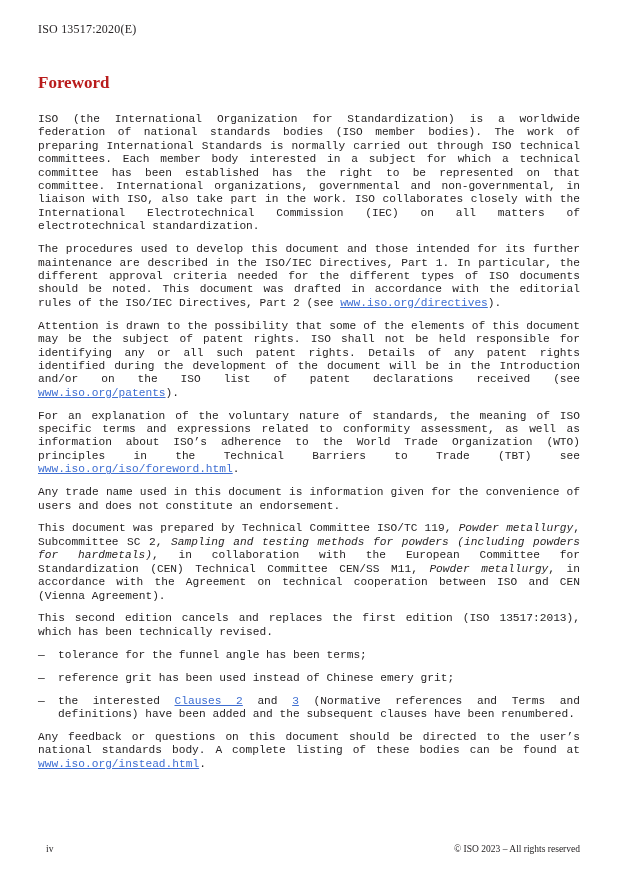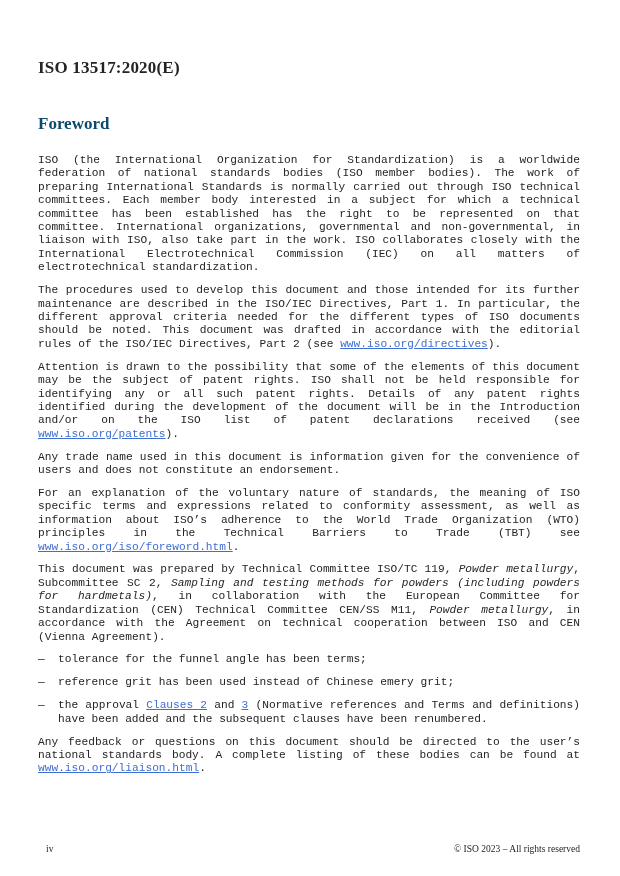--- a/index.html
+++ b/index.html
@@ -8,30 +8,30 @@
     width: 620px;
     height: 876px;
     background: #ffffff;
     box-sizing: border-box;
     padding: 0 40px 0 38px;
     font-family: "Liberation Serif", "DejaVu Serif", serif;
     color: #262324;
     overflow: hidden;
   }
   .header-ref {
-    margin-top: 58px;
-    font-size: 17px;
-    font-weight: bold;
+    margin-top: 22px;
+    font-size: 12px;
+    font-weight: normal;
     letter-spacing: 0.2px;
   }
   h1.doc-title {
     margin: 36px 0 0 0;
     font-size: 17px;
     font-weight: bold;
-    color: #0c4a6e;
+    color: #b91c1c;
   }
   .body-text { margin-top: 20px; font-family: Liberation Mono, monospace; }
   p.para {
     margin: 0 0 9.5px 0;
     font-size: 11.2px;
     line-height: 13.4px;
     text-align: justify;
   }
   p.para:last-child { margin-bottom: 0; }
   .link {
@@ -77,44 +77,45 @@
   <h1 class="doc-title">Foreword</h1>
 
   <div class="body-text">
 
     <p class="para"><span>ISO (the International Organization for Standardization) is a worldwide federation of national standards bodies (ISO member bodies). The work of preparing International Standards is normally carried out through ISO technical committees. Each member body interested in a subject for which a technical committee has been established has the right to be represented on that committee. International organizations, governmental and non-governmental, in liaison with ISO, also take part in the work. ISO collaborates closely with the International Electrotechnical Commission (IEC) on all matters of electrotechnical standardization.</span></p>
 
     <p class="para"><span>The procedures used to develop this document and those intended for its further maintenance are described in the ISO/IEC Directives, Part 1. In particular, the different approval criteria needed for the different types of ISO documents should be noted. This document was drafted in accordance with the editorial rules of the ISO/IEC Directives, Part 2 (see </span><a class="link">www.iso.org/directives</a><span>).</span></p>
 
     <p class="para"><span>Attention is drawn to the possibility that some of the elements of this document may be the subject of patent rights. ISO shall not be held responsible for identifying any or all such patent rights. Details of any patent rights identified during the development of the document will be in the Introduction and/or on the ISO list of patent declarations received (see </span><a class="link">www.iso.org/patents</a><span>).</span></p>
 
+    <p class="para"><span>For an explanation of the voluntary nature of standards, the meaning of ISO specific terms and expressions related to conformity assessment, as well as information about ISO’s adherence to the World Trade Organization (WTO) principles in the Technical Barriers to Trade (TBT) see </span><a class="link">www.iso.org/iso/foreword.html</a><span>.</span></p>
+
     <p class="para"><span>Any trade name used in this document is information given for the convenience of users and does not constitute an endorsement.</span></p>
-
-    <p class="para"><span>For an explanation of the voluntary nature of standards, the meaning of ISO specific terms and expressions related to conformity assessment, as well as information about ISO’s adherence to the World Trade Organization (WTO) principles in the Technical Barriers to Trade (TBT) see </span><a class="link">www.iso.org/iso/foreword.html</a><span>.</span></p>
 
     <p class="para"><span>This document was prepared by Technical Committee ISO/TC 119, </span><em class="ital">Powder metallurgy</em><span>, Subcommittee SC 2, </span><em class="ital">Sampling and testing methods for powders (including powders for hardmetals)</em><span>, in collaboration with the European Committee for Standardization (CEN) Technical Committee CEN/SS M11, </span><em class="ital">Powder metallurgy</em><span>, in accordance with the Agreement on technical cooperation between ISO and CEN (Vienna Agreement).</span></p>
 
+    <p class="para"><span>This second edition cancels and replaces the first edition (ISO 13517:2013), which has been technically revised.</span></p>
 
 
     <div class="bullet-list">
       <div class="bullet">
         <span class="dash">—</span>
         <div class="bullet-text">tolerance for the funnel angle has been terms;</div>
       </div>
       <div class="bullet">
         <span class="dash">—</span>
         <div class="bullet-text">reference grit has been used instead of Chinese emery grit;</div>
       </div>
       <div class="bullet">
         <span class="dash">—</span>
-        <div class="bullet-text"><span>the approval </span><a class="link">Clauses 2</a><span> and </span><a class="link">3</a><span> (Normative references and Terms and definitions) have been added and the subsequent clauses have been renumbered.</span></div>
+        <div class="bullet-text"><span>the interested </span><a class="link">Clauses 2</a><span> and </span><a class="link">3</a><span> (Normative references and Terms and definitions) have been added and the subsequent clauses have been renumbered.</span></div>
       </div>
     </div>
 
-    <p class="para"><span>Any feedback or questions on this document should be directed to the user’s national standards body. A complete listing of these bodies can be found at </span><a class="link">www.iso.org/liaison.html</a><span>.</span></p>
+    <p class="para"><span>Any feedback or questions on this document should be directed to the user’s national standards body. A complete listing of these bodies can be found at </span><a class="link">www.iso.org/instead.html</a><span>.</span></p>
 
   </div>
 
   <div class="footer">
     <span>iv</span>
     <span>© ISO 2023 – All rights reserved</span>
   </div>
 
 </div>
 

